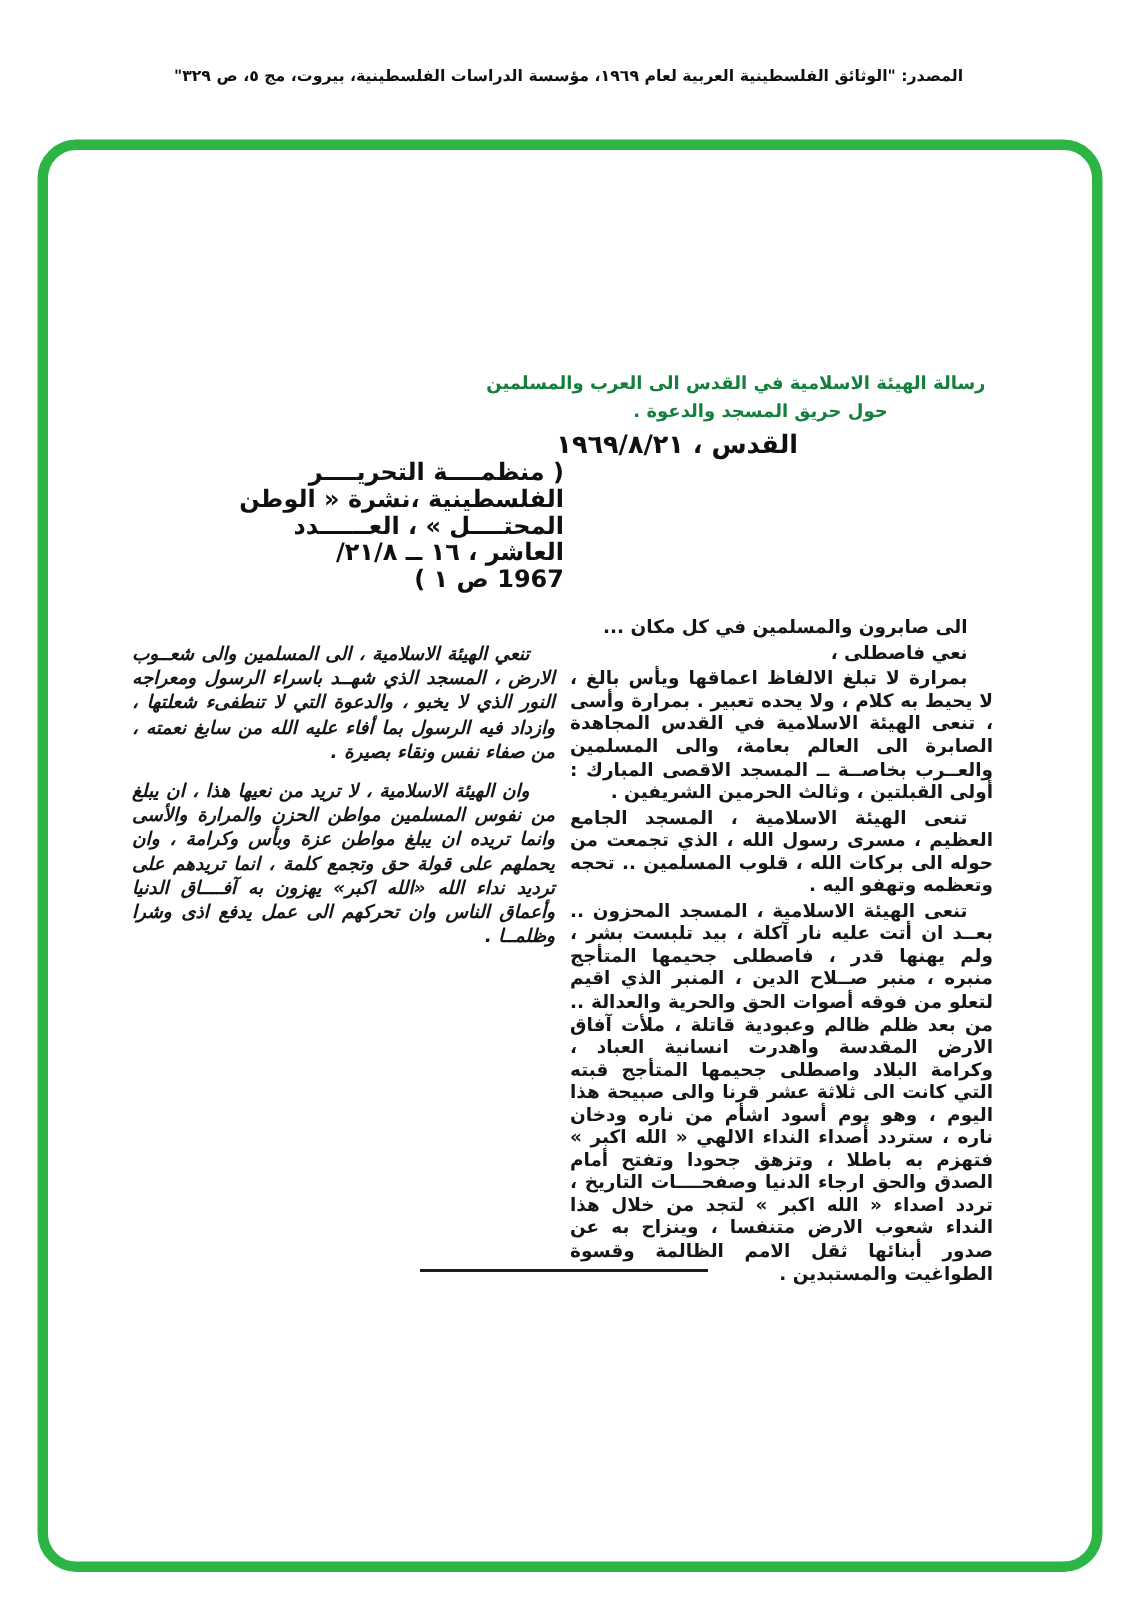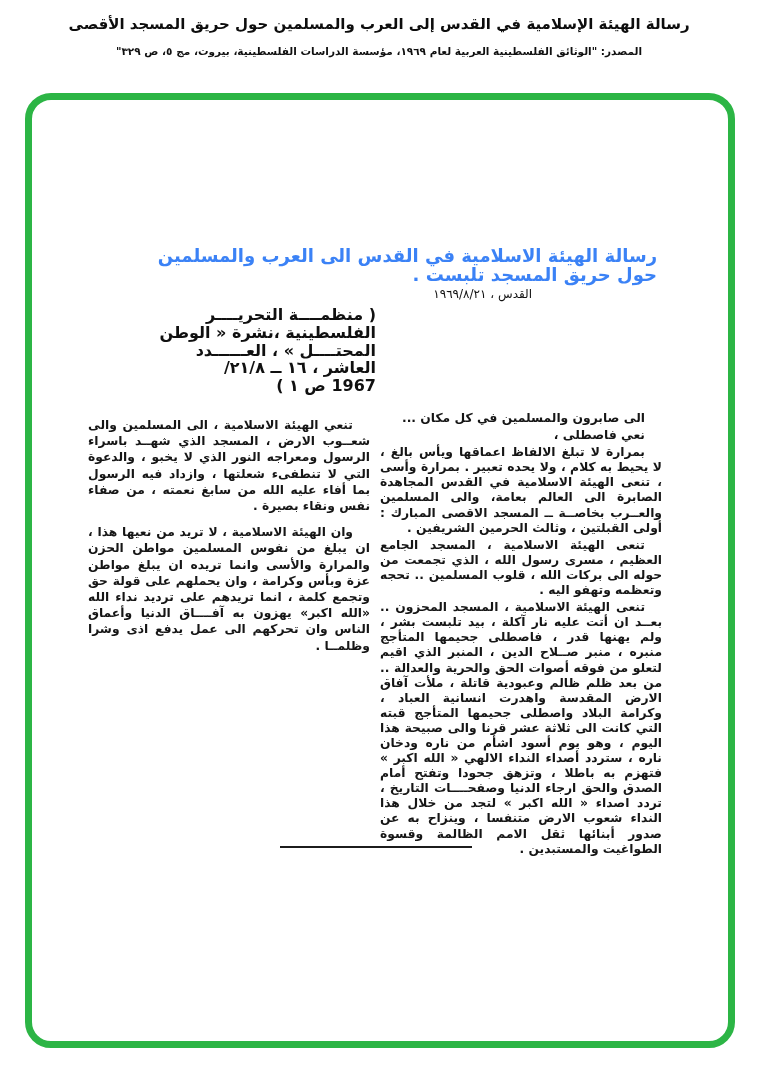--- a/index.html
+++ b/index.html
@@ -27,64 +27,63 @@
   .doc-frame {
     position: absolute; left: 25px; top: 93px;
     width: 710px; height: 955px;
     border: 7px solid #2cb545;
     border-radius: 26px;
     box-sizing: border-box;
     background: transparent;
   }
   .doc-title {
     position: absolute; top: 246px; right: 101px; width: 300px;
-    direction: rtl; text-align: right;
-    font-size: 18px; line-height: 19px; font-weight: bold; color: #3b82f6;
+    direction: rtl; text-align: center;
+    font-size: 12px; line-height: 19px; font-weight: bold; color: #15803d;
   }
   .doc-title div { white-space: nowrap; }
   .dateline {
     position: absolute; top: 287px; left: 392px; width: 140px;
     direction: rtl; text-align: right;
-    font-size: 12px; font-weight: normal; white-space: nowrap; color: #101010;
+    font-size: 17px; font-weight: bold; white-space: nowrap; color: #101010;
   }
   .citation {
     position: absolute; top: 306px; left: 220px; width: 156px;
     direction: rtl; text-align: right;
     font-size: 16px; line-height: 17.8px; font-weight: bold; color: #101010;
   }
   .citation .cit-line { white-space: nowrap; }
   .col {
     position: absolute;
     direction: rtl; text-align: justify;
     font-weight: bold; color: #161616;
   }
   .col p { margin: 0; text-indent: 17px; }
   .col-right { left: 380px; top: 411px; width: 282px; font-size: 12.3px; line-height: 15.1px; }
   .col-right p { margin-bottom: 2px; }
-  .col-left  { left: 88px;  top: 417px; width: 282px; font-size: 12.3px; line-height: 16.2px; }
+  .col-left  { left: 88px;  top: 428px; width: 282px; font-size: 12.3px; line-height: 16.2px; font-style: italic; }
   .col-left p { margin-bottom: 10px; }
   .divider {
     position: absolute; left: 280px; top: 846px;
     width: 192px; height: 2px; background: #1c1c1c;
   }
 </style>
 </head>
 <body>
 
 <div class="page">
 
-  <div class="ph-title">رسالة الهيئة الإسلامية في القدس إلى العرب والمسلمين حول حريق المسجد الأقصى</div>
 
   <div class="ph-source">المصدر: "الوثائق الفلسطينية العربية لعام ١٩٦٩، مؤسسة الدراسات الفلسطينية، بيروت، مج ٥، ص ٣٢٩"</div>
 
   <div class="doc-frame" style="border-color: rgb(44, 181, 69);"></div>
 
   <div class="doc-title">
     <div>رسالة الهيئة الاسلامية في القدس الى العرب والمسلمين</div>
-    <div>حول حريق المسجد تلبست .</div>
+    <div>حول حريق المسجد والدعوة .</div>
   </div>
 
   <div class="dateline">القدس ، ١٩٦٩/٨/٢١</div>
 
   <div class="citation">
     <div class="cit-line">( منظمــــة التحريــــر</div>
     <div class="cit-line">الفلسطينية ،نشرة « الوطن</div>
     <div class="cit-line">المحتــــل » ، العــــــدد</div>
     <div class="cit-line">العاشر ، ١٦ ــ ٢١/٨/</div>
     <div class="cit-line">1967 ص ١ )</div>

